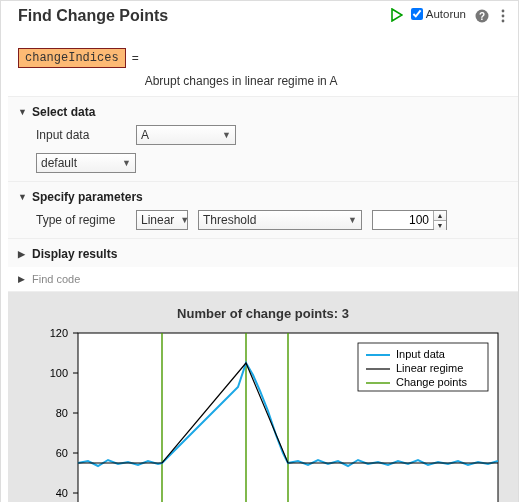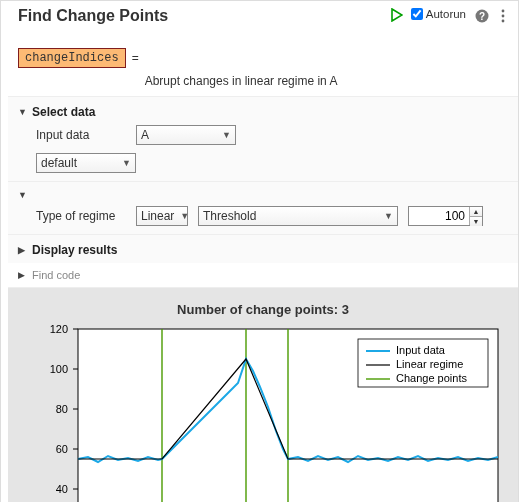--- a/index.html
+++ b/index.html
@@ -17,21 +17,21 @@
   .eq { font-size: 12px; }
   .desc { font-size: 12px; margin-top: 47px; }
   .sect { border-top: 1px solid #eee; padding: 6px 10px 4px 10px; background: #fafafa; }
   .sect-hdr { display: flex; align-items: center; gap: 4px; font-size: 12px; font-weight: bold; color: #222; padding: 2px 0; cursor: pointer; }
   .tri { font-size: 9px; color: #444; width: 10px; display: inline-block; }
   .field-row { display: flex; align-items: center; gap: 10px; padding: 4px 0 4px 18px; }
   .field-label { width: 90px; font-size: 12px; }
   .select { border: 1px solid #888; background: linear-gradient(#fff,#f2f2f2); padding: 2px 4px; font-size: 12px; display:inline-flex; align-items: center; justify-content: space-between; cursor: pointer; }
   .sel-w1 { width: 100px; }
   .sel-w2 { width: 52px; }
-  .sel-w4 { width: 200px; }
+  .sel-w4 { width: 164px; }
   .arrow { font-size: 9px; color: #555; margin-left: 6px; }
   .num-wrap { display: inline-flex; align-items: stretch; border: 1px solid #888; height: 20px; }
   .num-input { width: 60px; border: none; text-align: right; padding: 0 4px; font-size: 12px; outline: none; }
   .spin { width: 13px; display: flex; flex-direction: column; border-left: 1px solid #aaa; }
   .spin span { flex:1; font-size:7px; text-align:center; line-height:9px; background: linear-gradient(#fff,#eee); cursor:pointer; }
   .spin span:first-child { border-bottom:1px solid #aaa; }
   .showcode { padding: 6px 10px; font-size: 11px; color: #888; display:flex; align-items:center; gap:4px; cursor:pointer; }
   .plot-area { padding: 10px 10px 0 10px; background:#e5e5e5; border-top:1px solid #eee;}
   .plot-title { text-align: center; font-weight: bold; font-size: 13px; padding: 4px 0 2px 0; }
   svg { display:block; }
@@ -97,20 +97,21 @@
       <span class="select sel-w1">
         <span>default</span>
         <span class="arrow">▼</span>
       </span>
     </div>
   </div>
 
   <div class="sect">
     <div class="sect-hdr">
       <span class="tri">▼</span>
+      <span>Specify parameters</span>
     </div>
     <div class="field-row">
       <span class="field-label">Type of regime</span>
       <span class="select sel-w2">
         <span>Linear</span>
         <span class="arrow">▼</span>
       </span>
       <span class="select sel-w4">
         <span>Threshold</span>
         <span class="arrow">▼</span>

